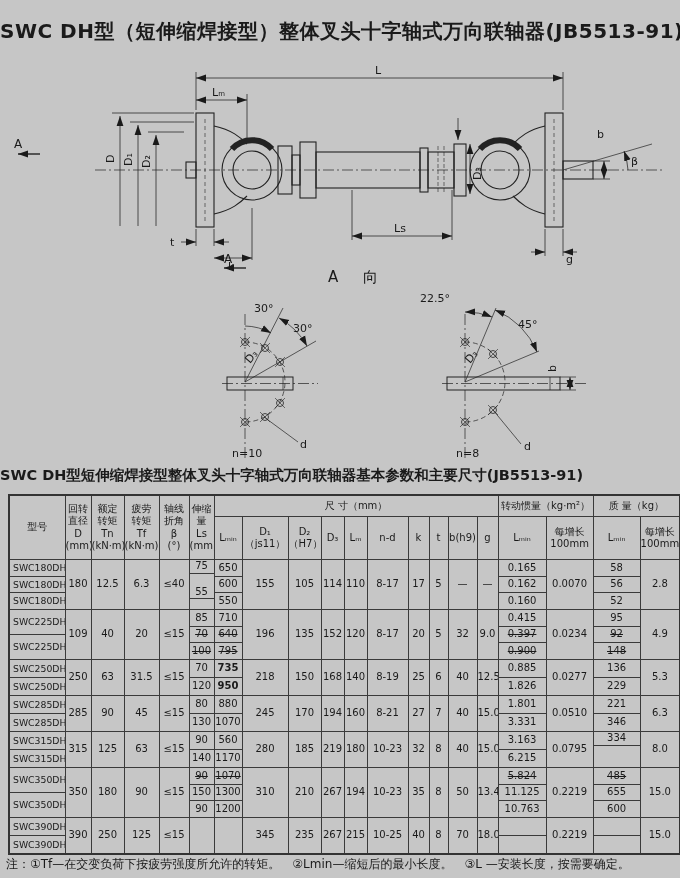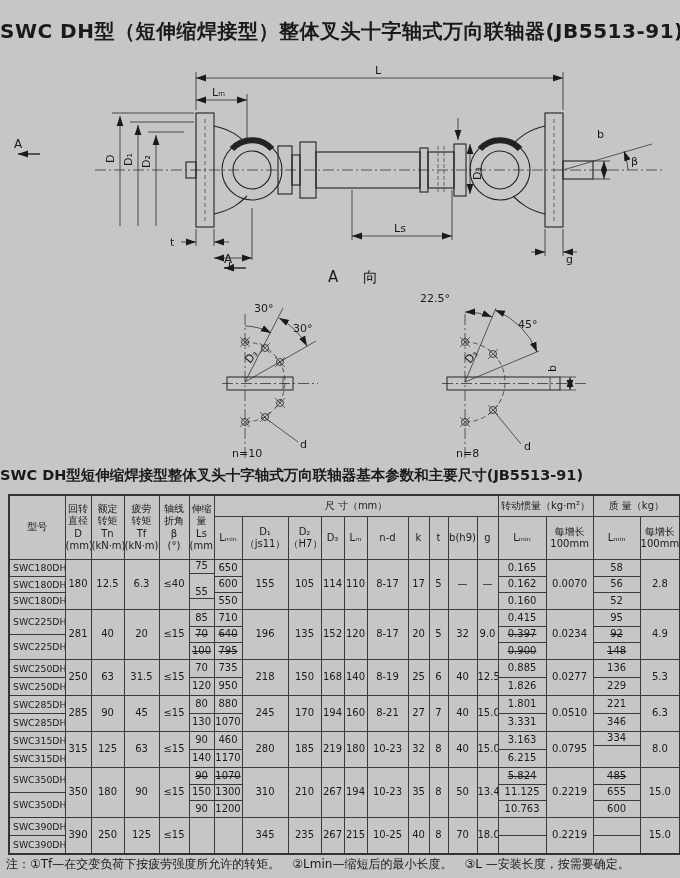--- a/index.html
+++ b/index.html
@@ -353,21 +353,21 @@
         </td>
         <td>2.8</td>
       </tr>
       <tr style="height: 50px;">
         <td>
           <div class="stack models" style="height: 49px;">
             <div class="sub">SWC225DH1</div>
             <div class="sub">SWC225DH2</div>
           </div>
         </td>
-        <td>281</td>
+        <td>109</td>
         <td>40</td>
         <td>20</td>
         <td>≤15</td>
         <td>
           <div class="stack" style="height: 49px;">
             <div class="sub">85</div>
             <div class="sub struck">70</div>
             <div class="sub struck">100</div>
           </div>
         </td>
@@ -415,21 +415,21 @@
         <td>63</td>
         <td>31.5</td>
         <td>≤15</td>
         <td>
           <div class="stack" style="height: 35px;">
             <div class="sub">70</div>
             <div class="sub">120</div>
           </div>
         </td>
         <td>
-          <div class="stack" style="height: 35px;">
+          <div class="stack" style="height: 35px; font-weight: bold;">
             <div class="sub">735</div>
             <div class="sub">950</div>
           </div>
         </td>
         <td>218</td>
         <td>150</td>
         <td>168</td>
         <td>140</td>
         <td>8-19</td>
         <td>25</td>
@@ -510,21 +510,21 @@
         <td>63</td>
         <td>≤15</td>
         <td>
           <div class="stack" style="height: 35px;">
             <div class="sub">90</div>
             <div class="sub">140</div>
           </div>
         </td>
         <td>
           <div class="stack" style="height: 35px;">
-            <div class="sub">460</div>
+            <div class="sub">560</div>
             <div class="sub">1170</div>
           </div>
         </td>
         <td>280</td>
         <td>185</td>
         <td>219</td>
         <td>180</td>
         <td>10-23</td>
         <td>32</td>
         <td>8</td>

